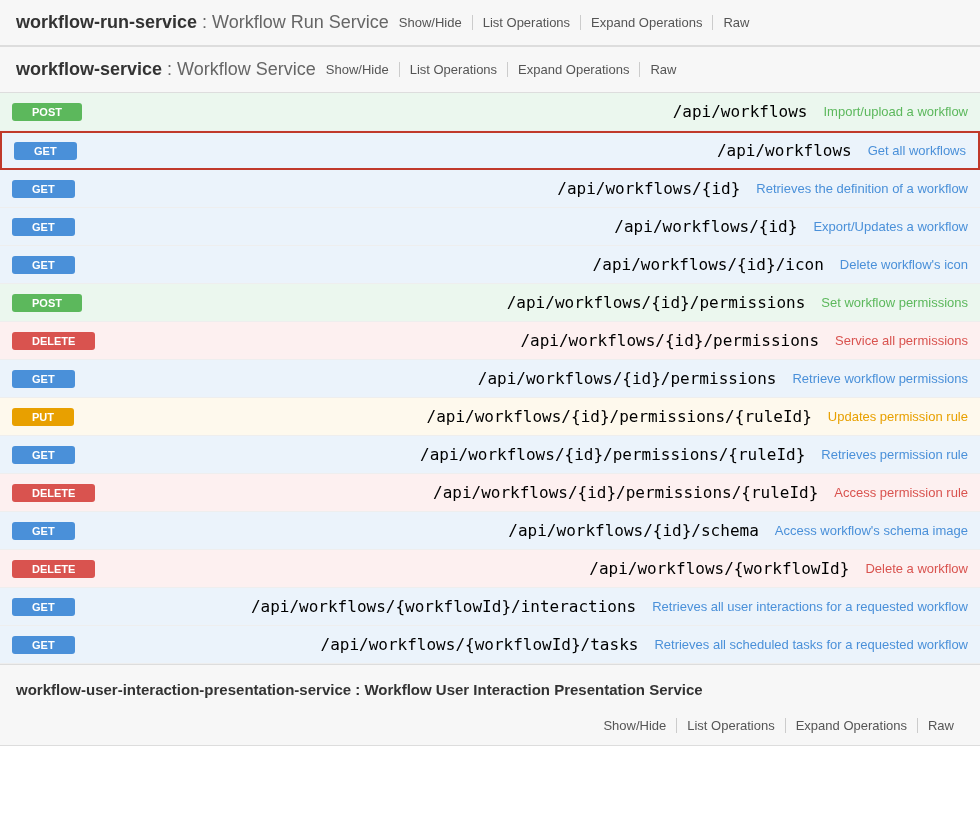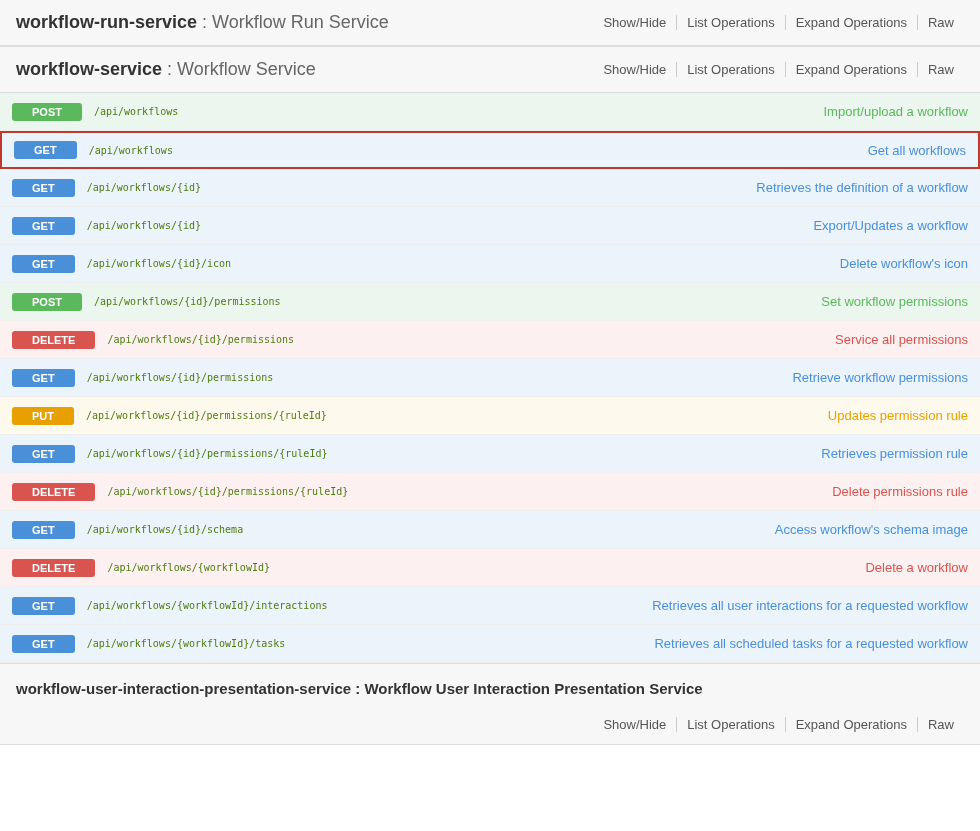--- a/index.html
+++ b/index.html
@@ -10,21 +10,20 @@
       color: #333;
     }
 
     .service-section {
       border-bottom: 1px solid #ddd;
     }
 
     .service-header {
       display: flex;
       align-items: center;
-      justify-content: space-between;
       padding: 12px 16px;
       background: #f7f7f7;
       border-bottom: 1px solid #ddd;
     }
 
     .service-header-title {
       font-size: 18px;
     }
 
     .service-header-title .bold {
@@ -103,23 +102,24 @@
       flex-shrink: 0;
     }
 
     .badge-get { background: #4a90d9; }
     .badge-post { background: #5cb85c; }
     .badge-delete { background: #d9534f; }
     .badge-put { background: #e8a000; }
 
     .operation-path {
       flex: 1;
-      font-size: 10px;
+      font-size: 16px;
       font-family: monospace;
-      color: #4d7c0f;
+      color: #000000;
+      text-align: right;
     }
 
     .operation-desc {
       font-size: 13px;
       color: #4a90d9;
       text-align: right;
       margin-left: 16px;
     }
 
     .operation-desc.green { color: #5cb85c; }
@@ -247,21 +247,21 @@
 
     <div class="operation-row get-row">
       <span class="method-badge badge-get">GET</span>
       <span class="operation-path">/api/workflows/{id}/permissions/{ruleId}</span>
       <span class="operation-desc blue">Retrieves permission rule</span>
     </div>
 
     <div class="operation-row delete-row">
       <span class="method-badge badge-delete">DELETE</span>
       <span class="operation-path">/api/workflows/{id}/permissions/{ruleId}</span>
-      <span class="operation-desc red">Delete permissions rule</span>
+      <span class="operation-desc red">Access permission rule</span>
     </div>
 
     <div class="operation-row get-row">
       <span class="method-badge badge-get">GET</span>
       <span class="operation-path">/api/workflows/{id}/schema</span>
       <span class="operation-desc blue">Access workflow's schema image</span>
     </div>
 
     <div class="operation-row delete-row">
       <span class="method-badge badge-delete">DELETE</span>

